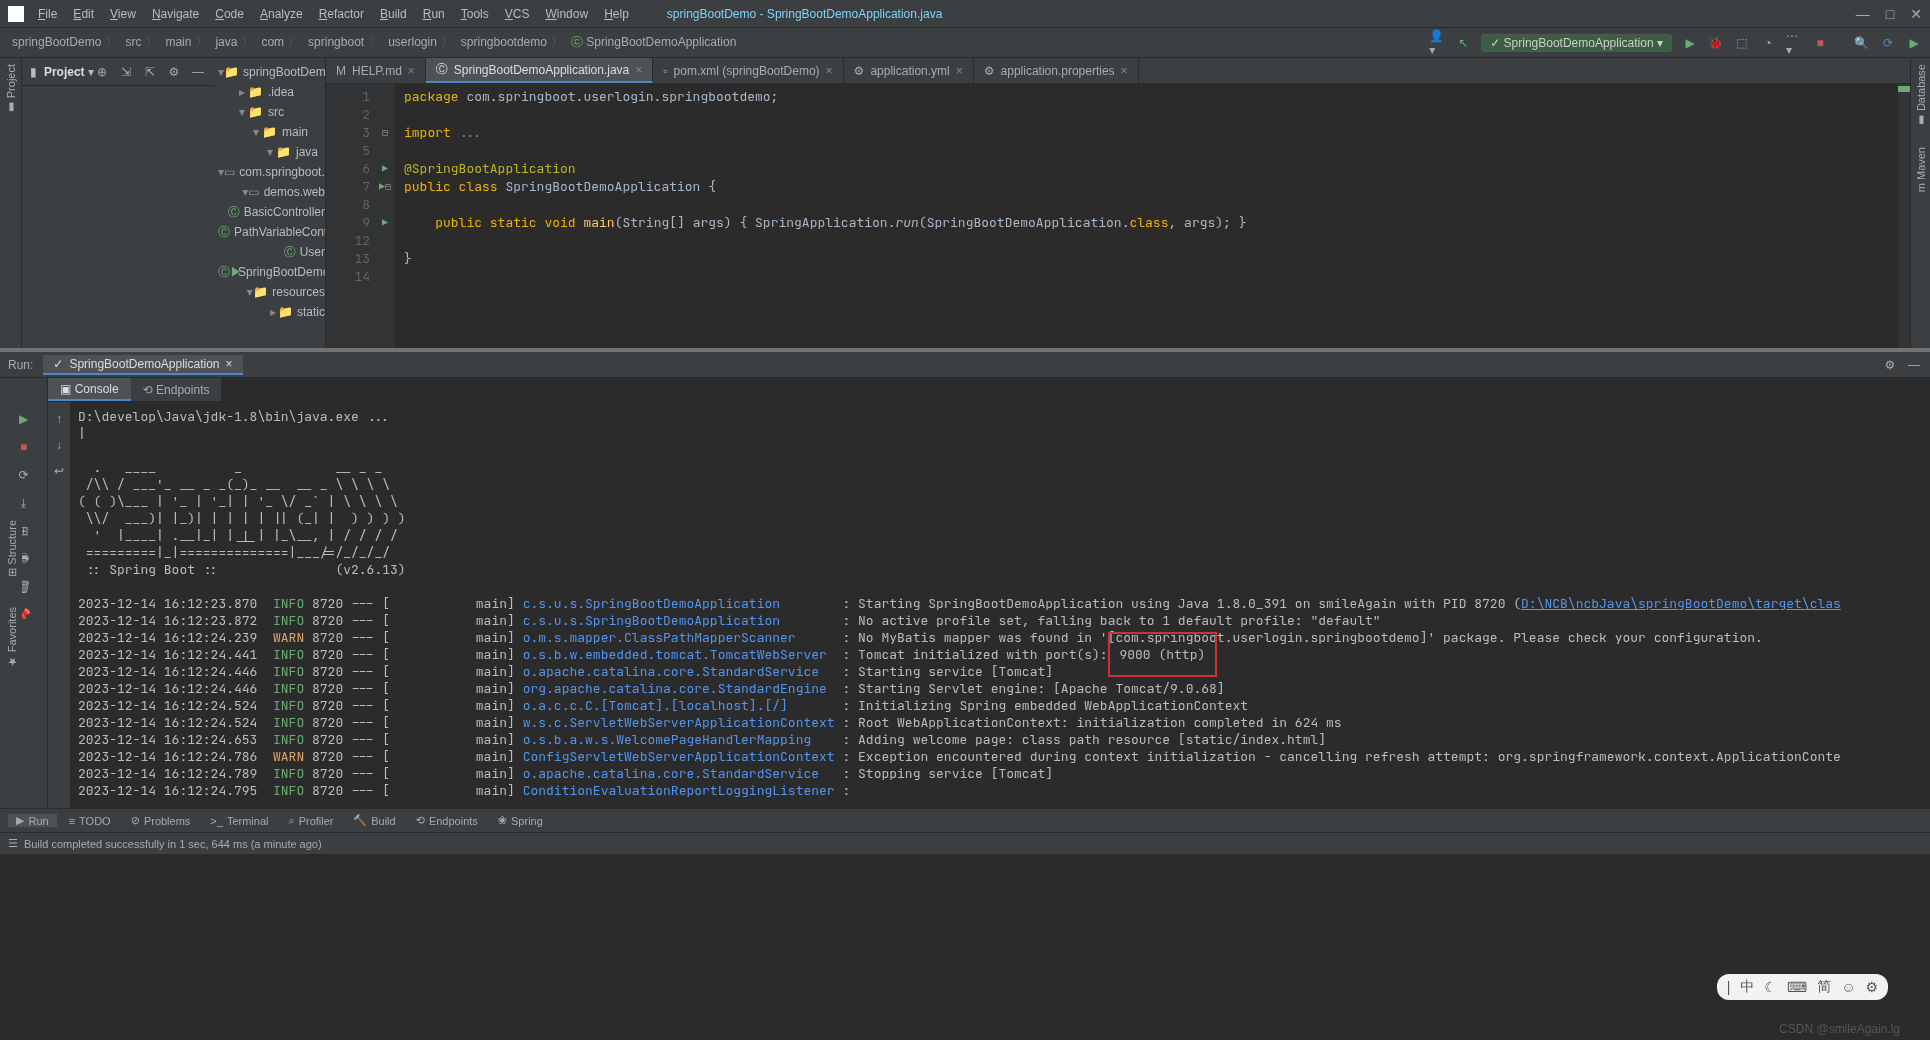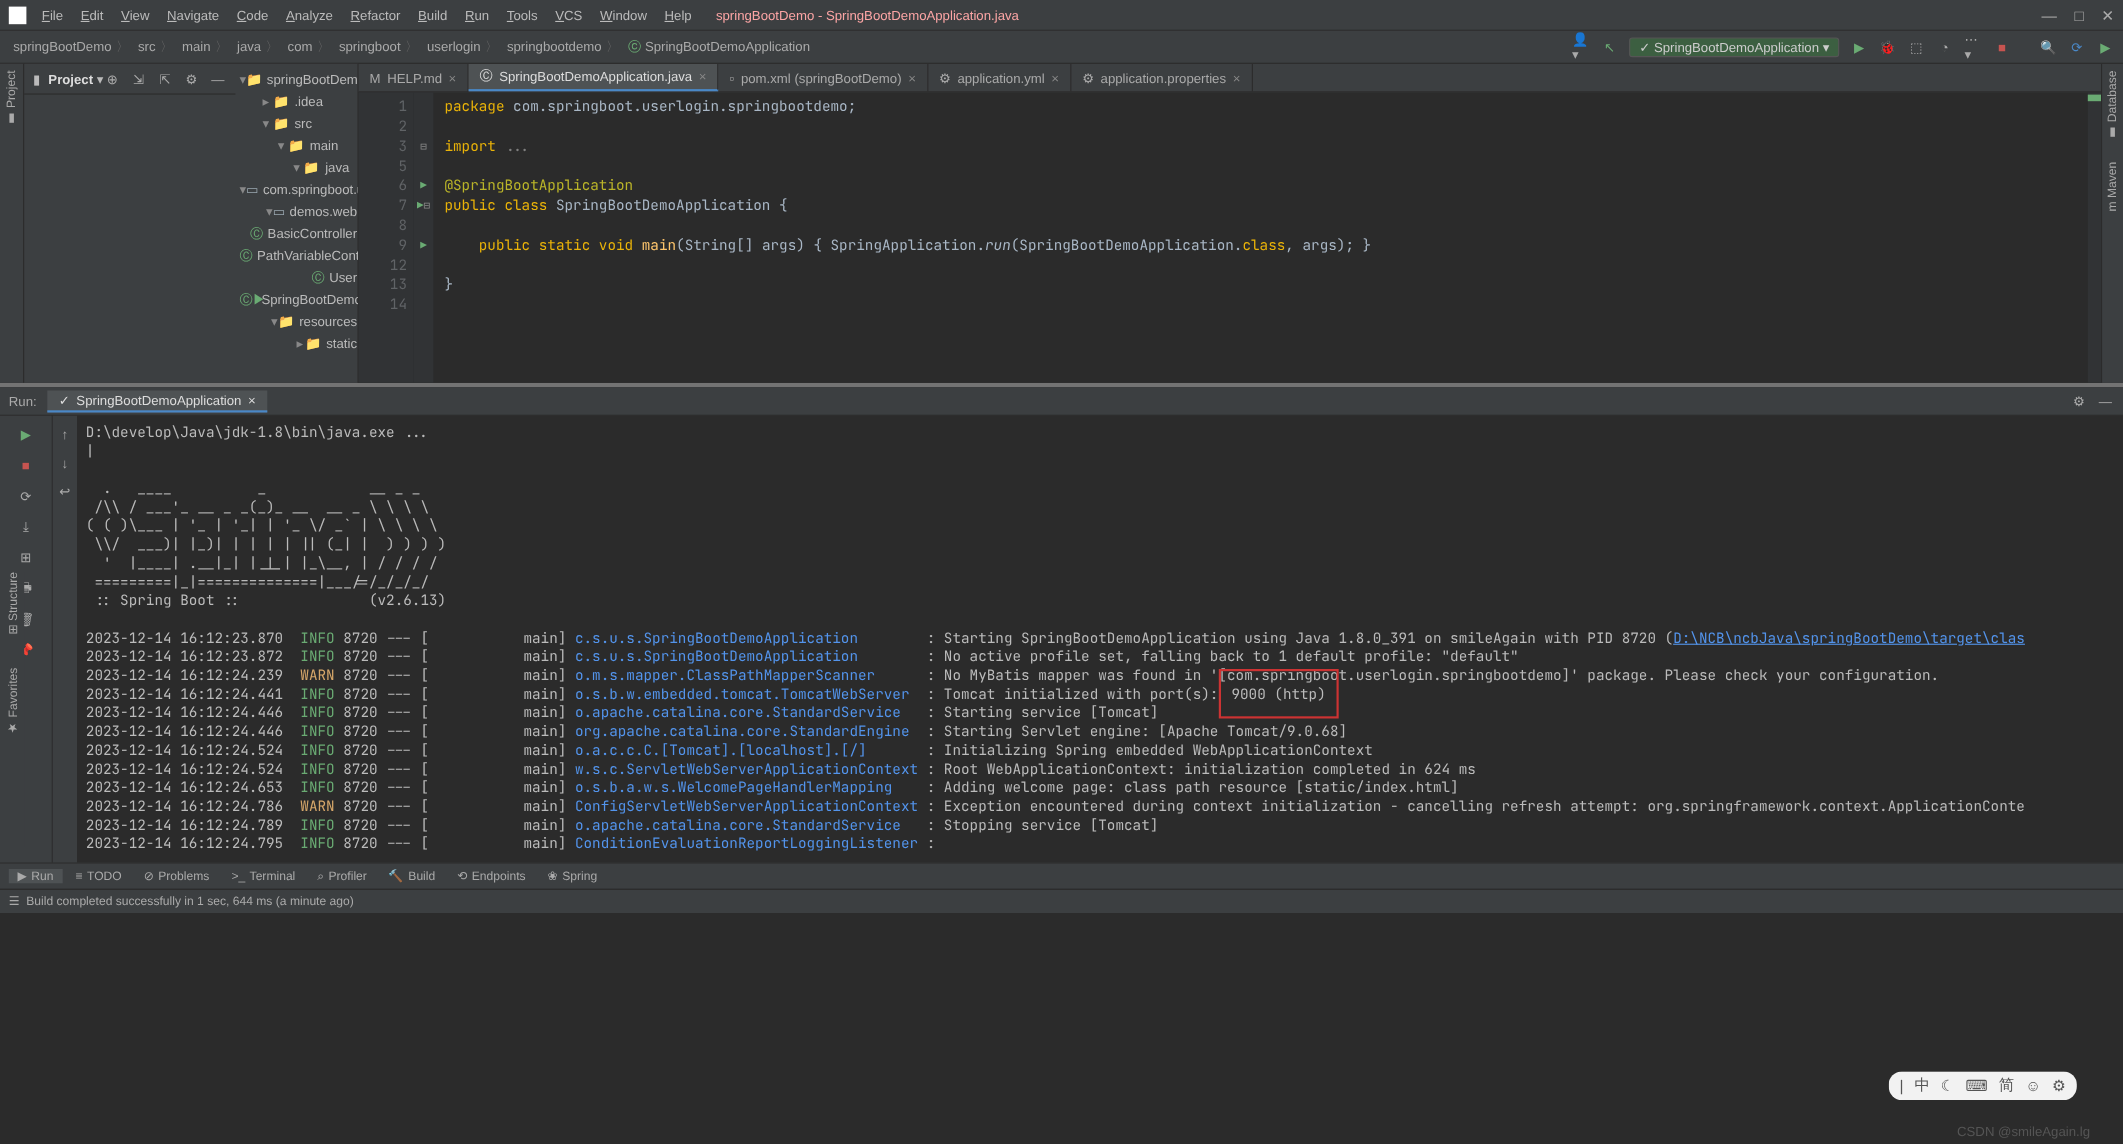--- a/index.html
+++ b/index.html
@@ -2,21 +2,21 @@
 <html><head>
 <meta charset="utf-8">
 <style>
   * { margin: 0; padding: 0; box-sizing: border-box; }
   body { font-family: "Segoe UI", sans-serif; background: #2b2b2b; color: #bbb; font-size: 12px; overflow: hidden; width: 1930px; height: 1040px; }
   .titlebar { display: flex; align-items: center; background: #3c3f41; height: 28px; padding: 0 8px; border-bottom: 1px solid #2b2b2b; }
   .titlebar .logo { width: 16px; height: 16px; background: #fff; margin-right: 8px; }
   .menu { display: flex; gap: 4px; }
   .menu-item { padding: 2px 6px; cursor: pointer; color: #bbb; }
   .menu-item u { text-decoration: underline; }
-  .titlebar .title { margin-left: 16px; color: #fca5a5; }
+  .titlebar .title { margin-left: 32px; color: #7dd3fc; }
   .win-controls { margin-left: auto; display:flex; gap: 16px; color:#aaa; font-size:14px; }
   .crumbbar { display: flex; align-items: center; background: #3c3f41; height: 30px; padding: 0 8px; border-bottom: 1px solid #2b2b2b; font-size: 12px; color: #aaa; }
   .crumb { padding: 0 4px; }
   .crumb.sep::after { content: "〉"; color:#666; margin-left:4px; }
   .crumb-icon { color:#6aab73; }
   .crumbbar .tools-right { margin-left:auto; display:flex; gap:10px; align-items:center; }
   .tool-icon { width:16px; height:16px; color:#aaa; cursor:pointer; display:inline-flex; align-items:center; justify-content:center; }
   .run-pill { background:#3c5f41; border:1px solid #555; padding:1px 8px; border-radius:3px; color:#ccc; }
   .main-row { display:flex; height: 290px; }
   .left-gutter { width:22px; background:#3c3f41; border-right:1px solid #2b2b2b; display:flex; flex-direction:column; align-items:center; padding-top:6px; gap:20px; }
@@ -307,20 +307,27 @@
 
 <div class="run-panel">
   <div class="run-header">
     <span class="title">Run:</span>
     <span class="run-tab">✓ <span>SpringBootDemoApplication</span> <span class="close">×</span></span>
     <div style="margin-left:auto;display:flex;gap:8px">
       <span class="tool-icon">⚙</span>
       <span class="tool-icon">—</span>
     </div>
   </div>
+  <div style="display:flex">
+    <div style="width:48px;background:#3c3f41;border-right:1px solid #2b2b2b"></div>
+    <div class="sub-tabs" id="subtabs" style="margin-left:0">
+        <div class="sub-tab active">▣ Console</div>
+        <div class="sub-tab">⟲ Endpoints</div>
+      </div>
+  </div>
   <div class="run-body">
     <div class="run-sidebar">
       <span class="btn" style="color:#6aab73">▶</span>
       <span class="btn" style="color:#c75450">■</span>
       <span class="btn">⟳</span>
       <span class="btn">⤓</span>
       <span class="btn">⊞</span>
       <span class="btn">🖶</span>
       <span class="btn">🗑</span>
       <span class="btn">📌</span>

